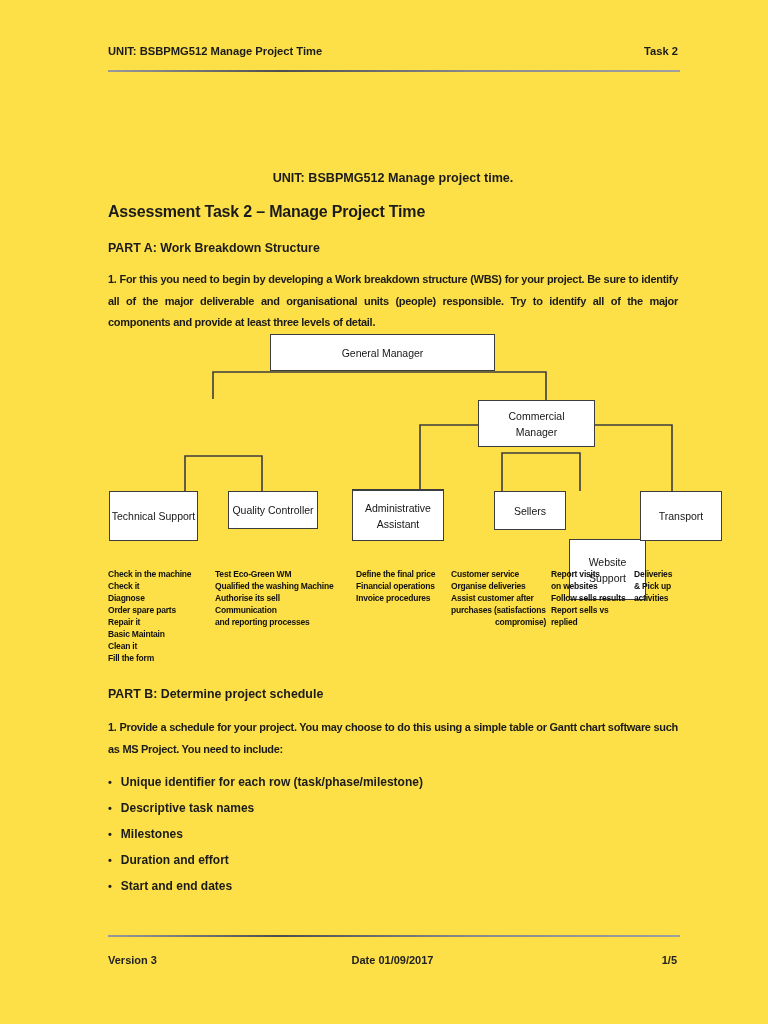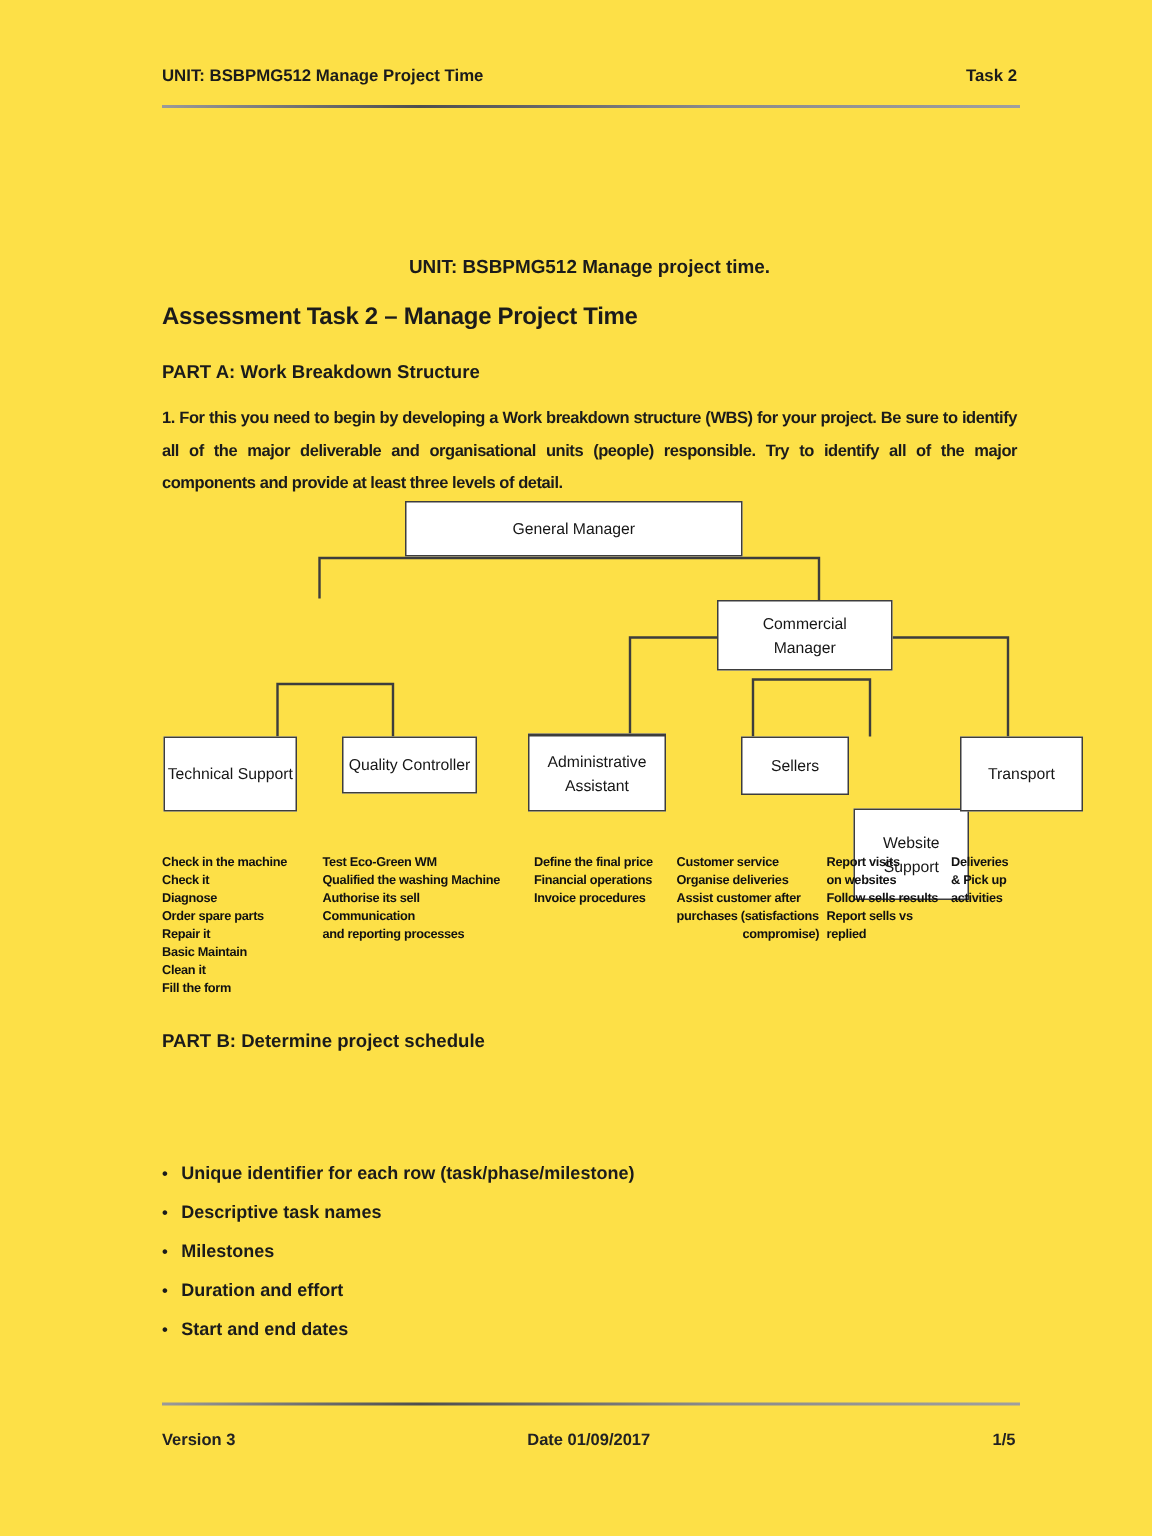--- a/index.html
+++ b/index.html
@@ -157,20 +157,21 @@
     <div>Report sells vs</div>
     <div>replied</div>
   </div>
   <div class="abs tcol c6">
     <div>Deliveries</div>
     <div>&amp; Pick up</div>
     <div>activities</div>
   </div>
 
   <div class="abs part-heading pb-head">PART B: Determine project schedule</div>
+  <div class="abs para para-b">1. Provide a schedule for your project. You may choose to do this using a simple table or Gantt chart software such as MS Project. You need to include:</div>
 
   <div class="abs bullets">
     <div class="bullet">Unique identifier for each row (task/phase/milestone)</div>
     <div class="bullet">Descriptive task names</div>
     <div class="bullet">Milestones</div>
     <div class="bullet">Duration and effort</div>
     <div class="bullet">Start and end dates</div>
   </div>
 
   <div class="abs rule rule-bottom"></div>

